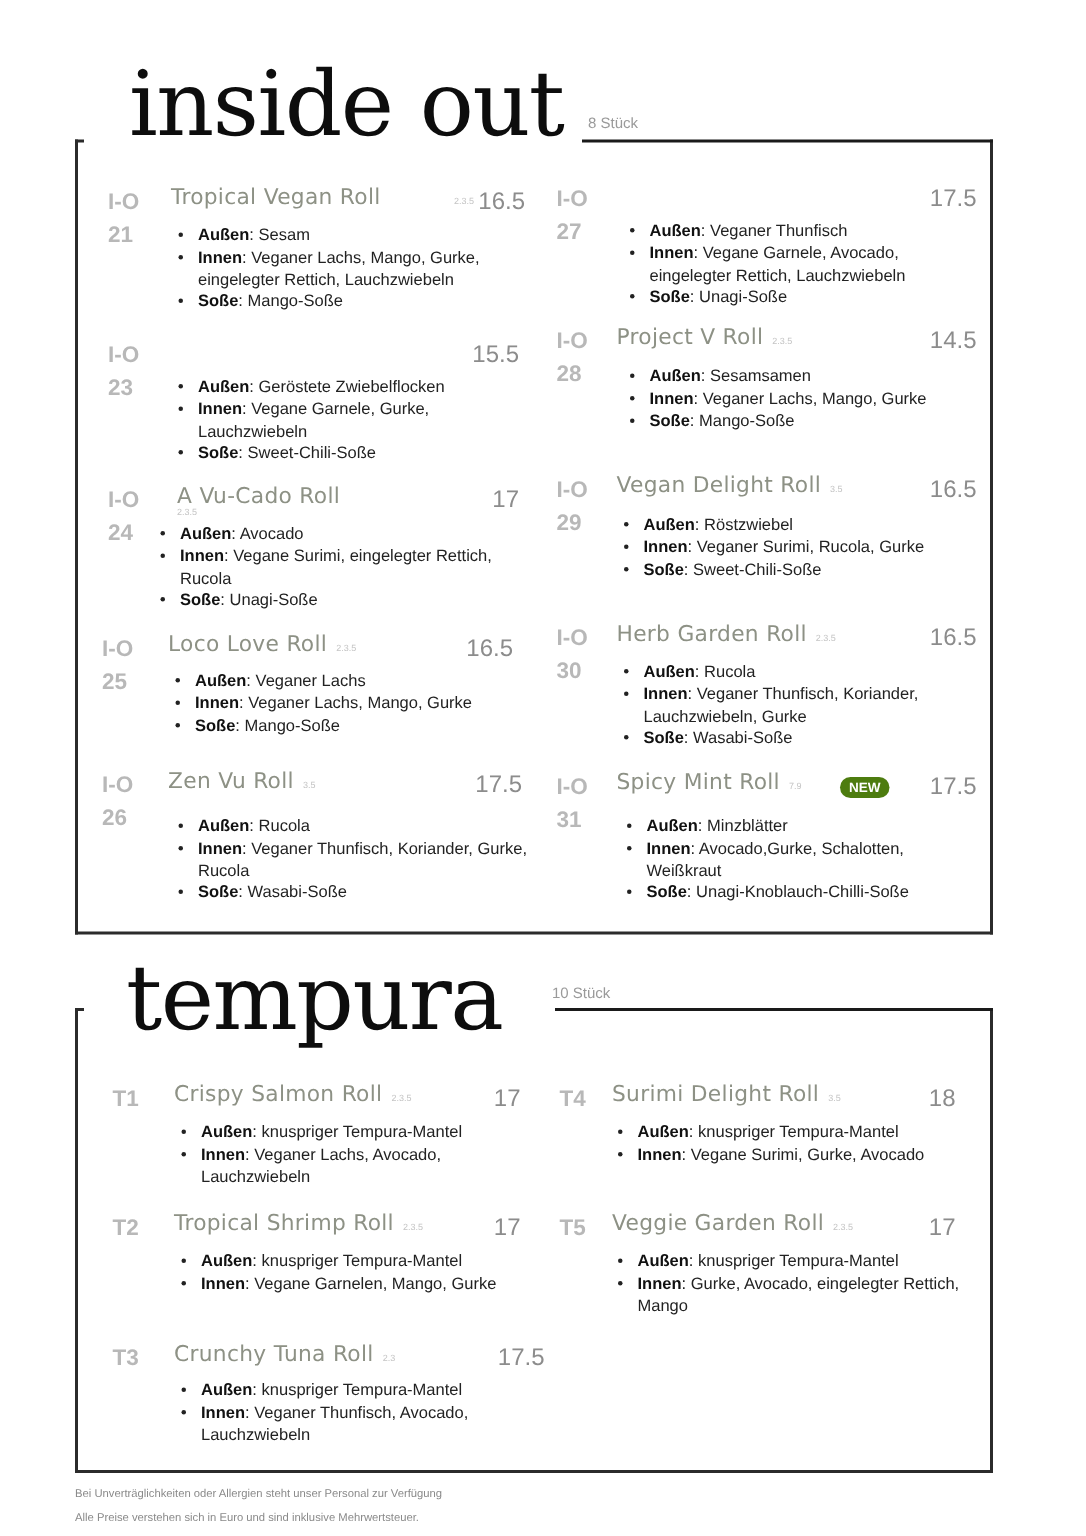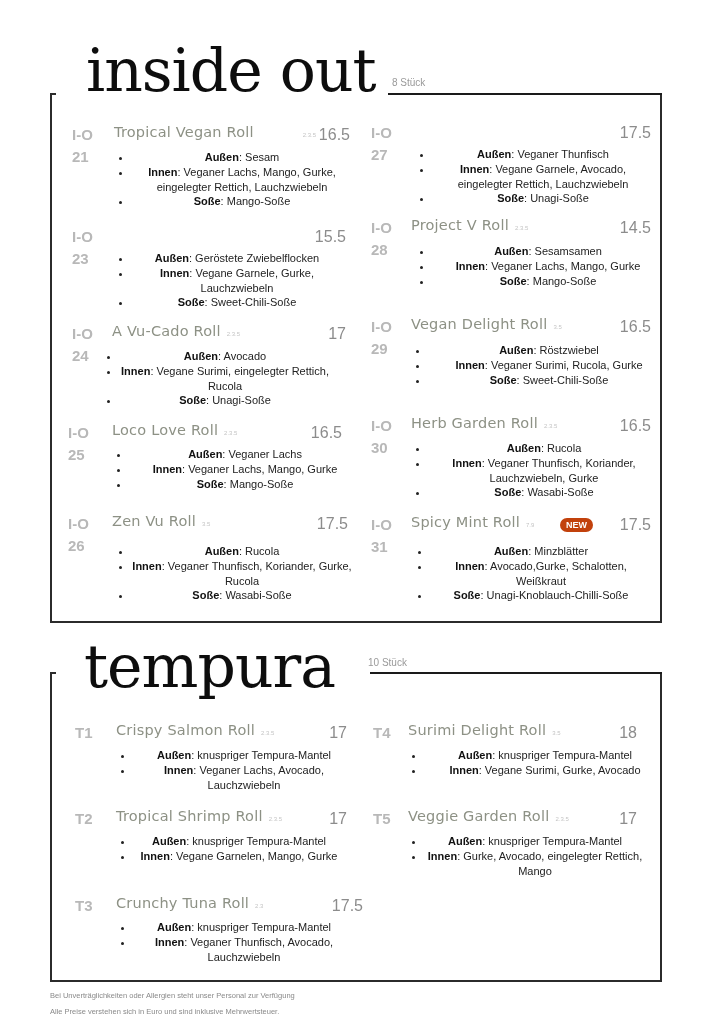--- a/index.html
+++ b/index.html
@@ -47,28 +47,27 @@
     white-space: nowrap;
   }
   .allergens { font-size: 6px; color: #c4c4c4; margin-left: 6px; font-family: "Liberation Sans", sans-serif; }
   .price {
     position: absolute; top: 0;
     font-family: "Liberation Sans", sans-serif;
     font-size: 16px; color: #8c8c8c; text-align: right; line-height: 22px;
   }
   .badge {
     position: absolute; top: 4px;
-    background: #c2410c; color: #fff; font-size: 9px; font-family: "Liberation Sans", sans-serif;
+    background: #4d7c0f; color: #fff; font-size: 9px; font-family: "Liberation Sans", sans-serif;
     border-radius: 8px; padding: 1px 6px; line-height: 12px; font-weight: bold;
   }
   ul.desc {
     position: absolute; margin: 0; padding-left: 16px;
     font-family: "Liberation Sans", sans-serif; font-size: 11px; line-height: 14.8px; color: #222;
     list-style: disc;
-    text-align: center;
   }
   ul.desc li { padding-left: 0; }
   ul.desc b { font-weight: bold; color: #111; }
 
   .footer {
     position: absolute; left: 50px;
     font-family: "Liberation Sans", sans-serif; font-size: 7.5px; color: #8a8a8a;
   }
 </style>
 </head>
@@ -109,21 +108,21 @@
     <li><b>Innen</b>: <span>Vegane Garnele, Gurke, Lauchzwiebeln</span></li>
     <li><b>Soße</b>: <span>Sweet-Chili-Soße</span></li>
   </ul>
 </div>
 
 <div class="item" style="left:72px; top:323px; width:280px; height:90px;">
   <div class="code">
       <div>I-O</div>
       <div>24</div>
     </div>
-  <div class="name-row" style="left:40px;">
+  <div class="name-row" style="left:40px;flex-direction:column;">
       <span class="name">A Vu-Cado Roll</span>
       <span class="allergens">2.3.5</span>
     </div>
   <div class="price" style="left:226px; width:48px;">17</div>
   <ul class="desc" style="left:32px; top:26px; width:210px;">
     <li><b>Außen</b>: <span>Avocado</span></li>
     <li><b>Innen</b>: <span>Vegane Surimi, eingelegter Rettich, Rucola</span></li>
     <li><b>Soße</b>: <span>Unagi-Soße</span></li>
   </ul>
 </div>

